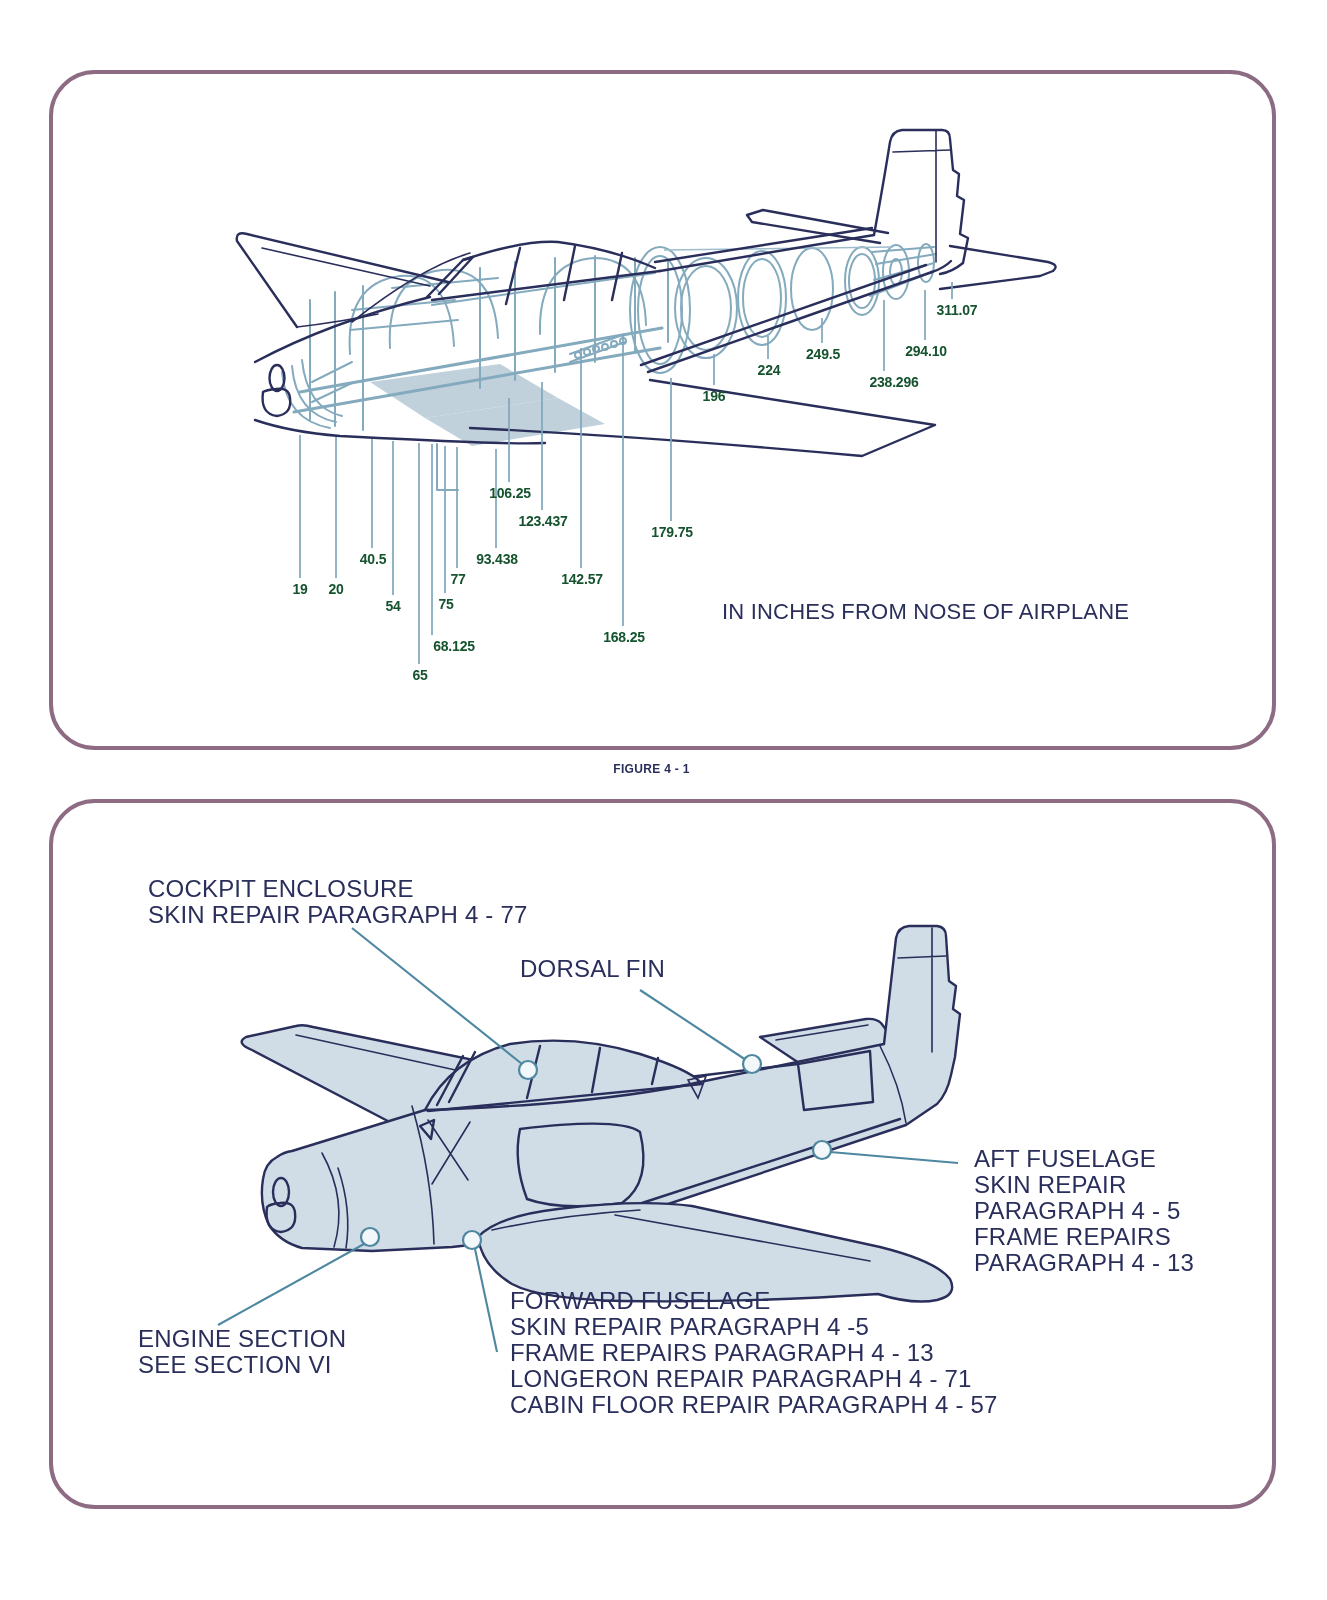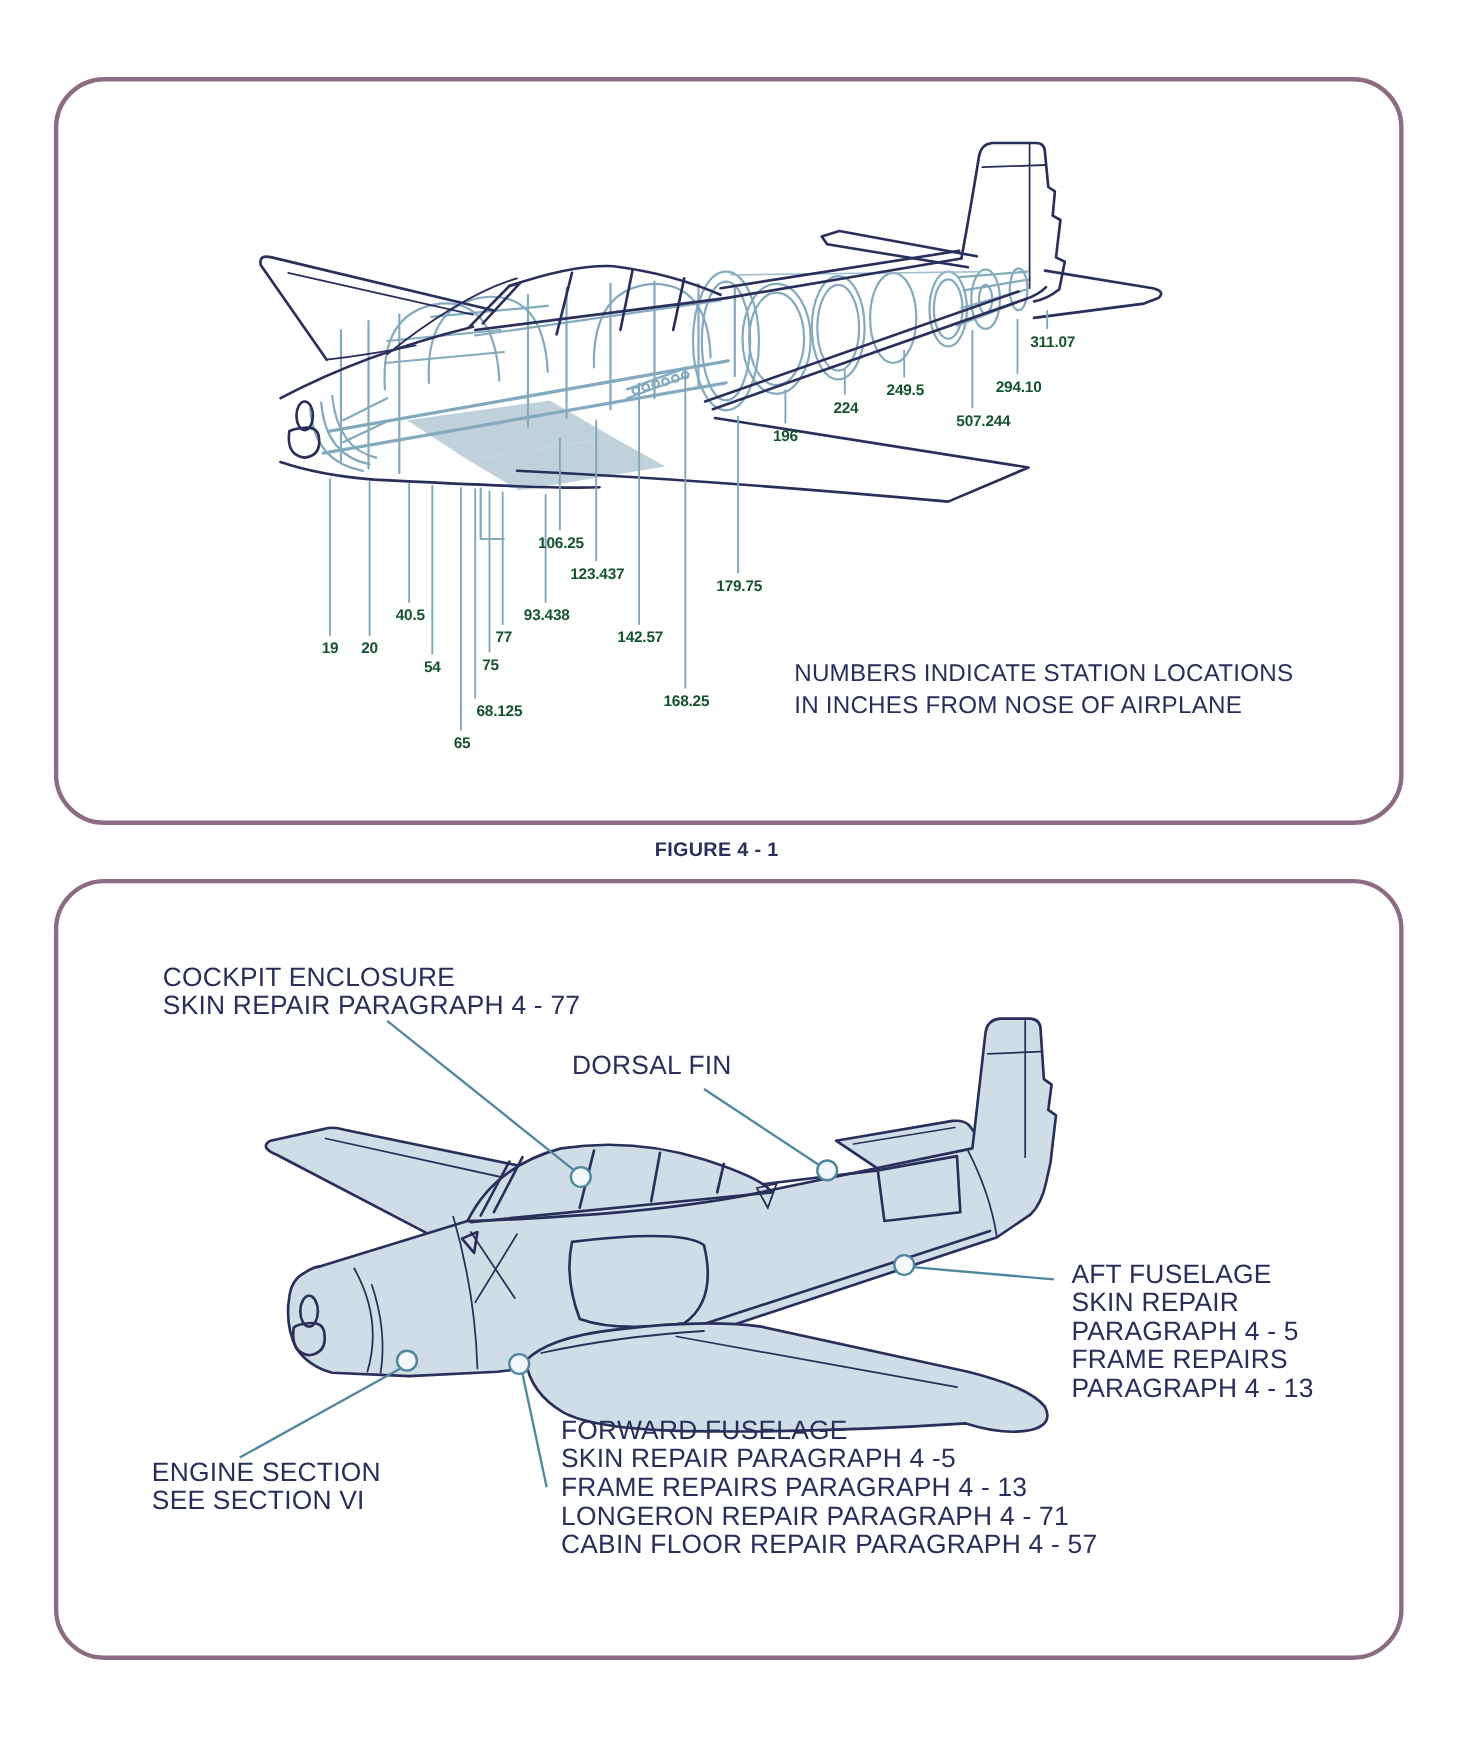--- a/index.html
+++ b/index.html
@@ -6,21 +6,21 @@
   .page{position:relative;width:1327px;height:1600px;background:#ffffff;overflow:hidden;
         font-family:"Liberation Sans", sans-serif;color:#2a2e5b;}
   .fig-frame{position:absolute;border:4.5px solid #8d6c83;border-radius:46px;box-sizing:border-box;background:#ffffff;}
   #frame1{left:49px;top:70px;width:1227px;height:680px;}
   #frame2{left:49px;top:799px;width:1227px;height:710px;}
   .art{position:absolute;left:0;top:0;width:1327px;height:1600px;pointer-events:none;}
   .station-label{position:absolute;transform:translateX(-50%);font-size:14px;font-weight:700;
         color:#14532d;white-space:nowrap;letter-spacing:-0.2px;}
   .note{position:absolute;left:722px;top:597px;font-size:22px;line-height:29px;color:#2a2e5b;
         white-space:nowrap;letter-spacing:0.2px;}
-  .fig-caption{position:absolute;left:0;width:1303px;text-align:center;font-size:18px;font-weight:700;
+  .fig-caption{position:absolute;left:0;width:1303px;text-align:center;font-size:12px;font-weight:700;
         color:#2a2e5b;letter-spacing:0.3px;}
   #caption1{top:762px;}
   #caption2{top:1520px;}
   .callout{position:absolute;font-size:24px;line-height:26px;color:#2a2e5b;white-space:nowrap;letter-spacing:0.2px;}
   #callout-cockpit{left:148px;top:876px;}
   #callout-dorsal{left:520px;top:956px;}
   #callout-aft{left:974px;top:1146px;}
   #callout-engine{left:138px;top:1288px;margin-top:38px;}
   #callout-forward{left:510px;top:1288px;}
   
@@ -217,26 +217,25 @@
   <span class="station-label" style="left:458px;top:571px">77</span>
   <span class="station-label" style="left:497px;top:551px">93.438</span>
   <span class="station-label" style="left:510px;top:485px">106.25</span>
   <span class="station-label" style="left:543px;top:513px">123.437</span>
   <span class="station-label" style="left:582px;top:571px">142.57</span>
   <span class="station-label" style="left:624px;top:629px">168.25</span>
   <span class="station-label" style="left:672px;top:524px">179.75</span>
   <span class="station-label" style="left:714px;top:388px">196</span>
   <span class="station-label" style="left:769px;top:362px">224</span>
   <span class="station-label" style="left:823px;top:346px">249.5</span>
-  <span class="station-label" style="left:894px;top:374px">507.244</span>
+  <span class="station-label" style="left:894px;top:374px">238.296</span>
   <span class="station-label" style="left:926px;top:343px">294.10</span>
   <span class="station-label" style="left:957px;top:302px">311.07</span>
 
   <div class="note">
-    <div>NUMBERS INDICATE STATION LOCATIONS</div>
     <div>IN INCHES FROM NOSE OF AIRPLANE</div>
   </div>
 
   <div class="fig-caption" id="caption1">FIGURE 4 - 1</div>
 
   <div class="callout" id="callout-cockpit">
     <div>COCKPIT ENCLOSURE</div>
     <div>SKIN REPAIR PARAGRAPH 4 - 77</div>
   </div>
 

